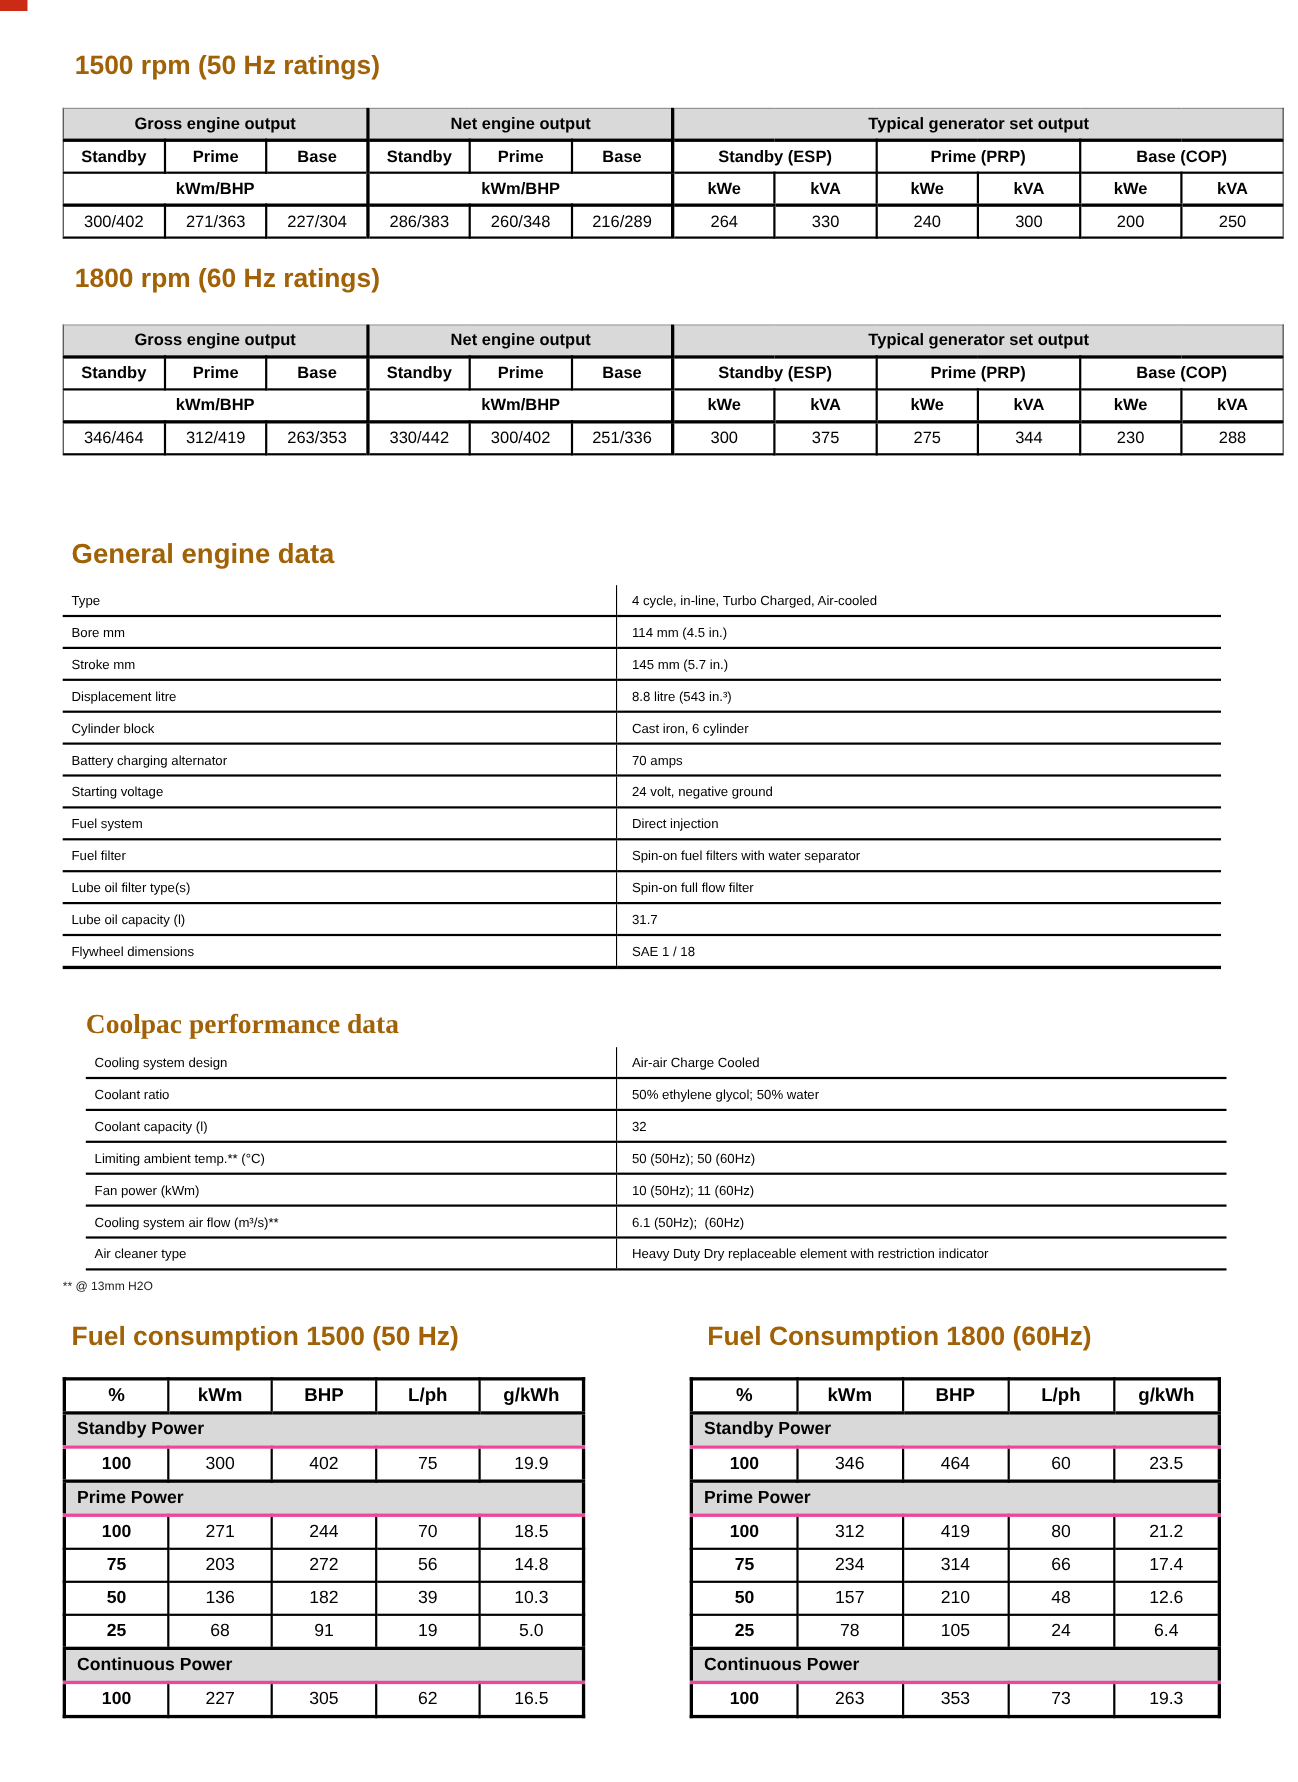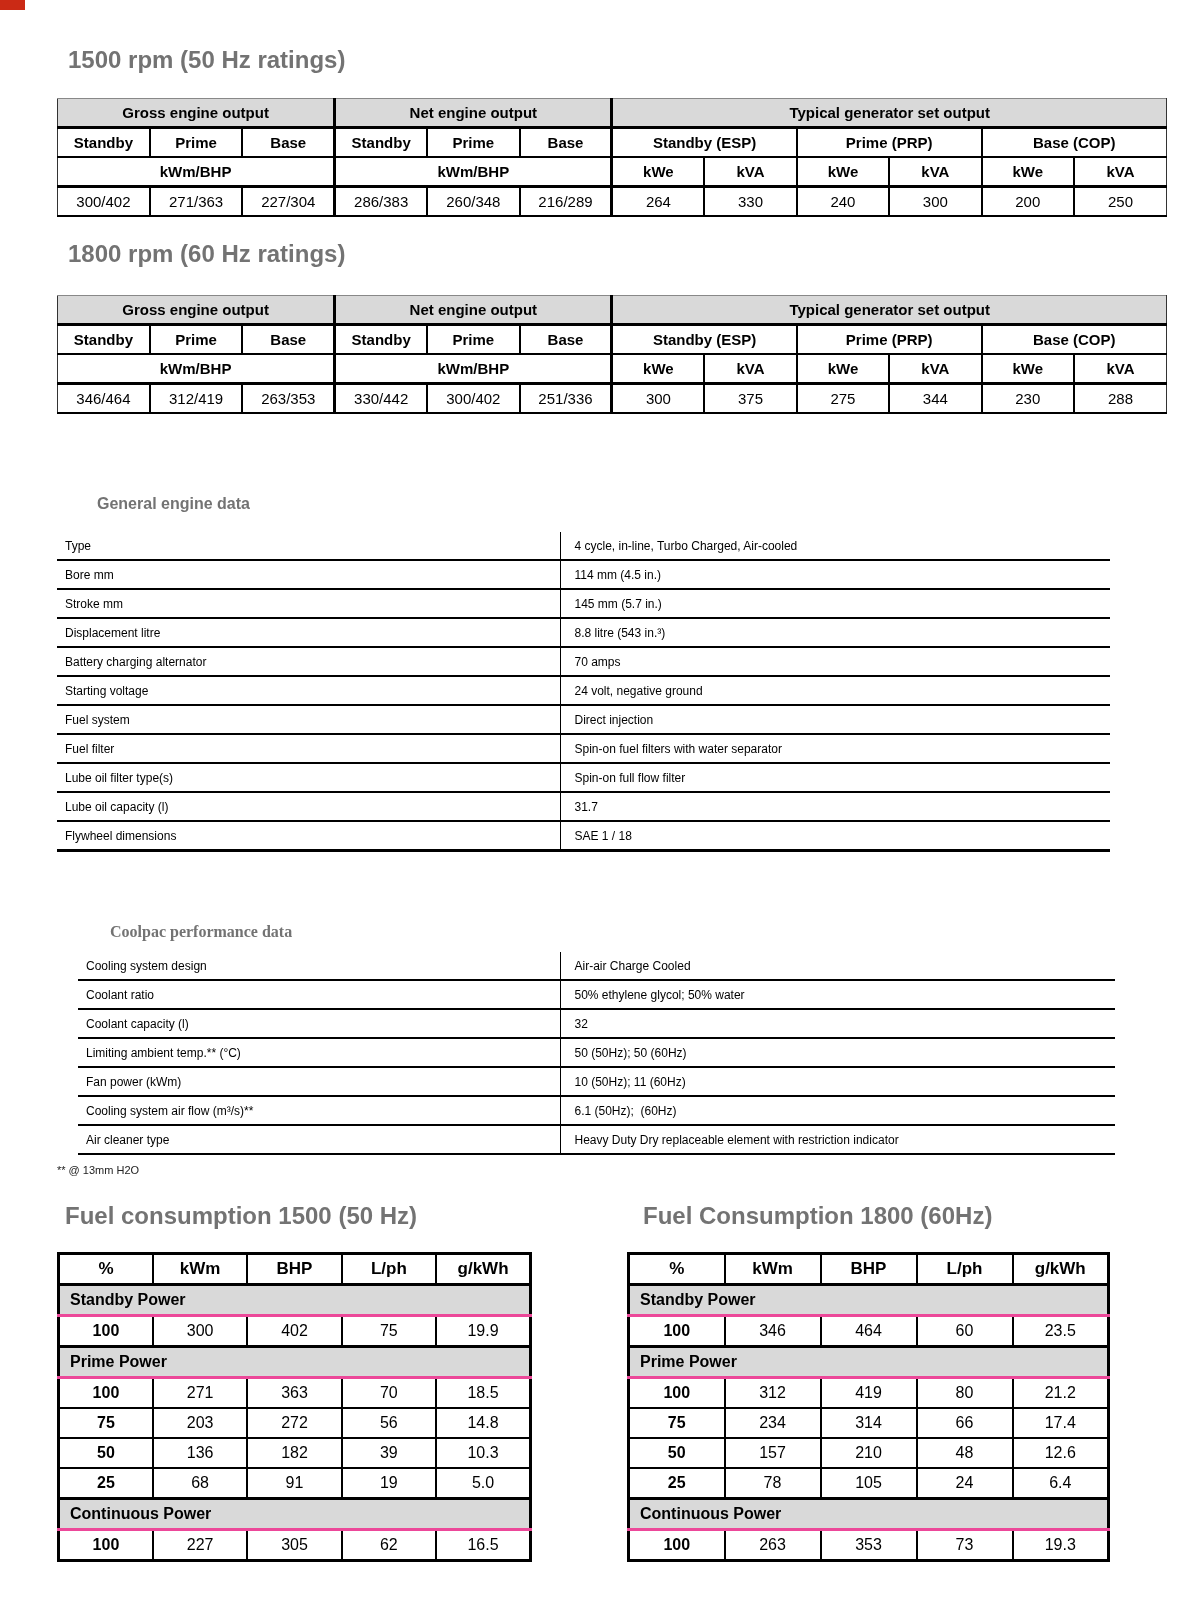--- a/index.html
+++ b/index.html
@@ -3,24 +3,24 @@
 <meta charset="utf-8">
 <style>
   html, body { margin:0; padding:0; background:#ffffff; }
   .page {
     position:relative; width:1180px; height:1620px; background:#ffffff;
     font-family:"Liberation Sans", sans-serif; color:#000; overflow:hidden;
   }
   .corner-mark { position:absolute; left:0; top:0; width:25px; height:10px; background:#cb2a15; }
 
   .red-title {
-    position:absolute; margin:0; color:#737373; font-weight:bold;
+    position:absolute; margin:0; color:#a16207; font-weight:bold;
     font-size:24px; line-height:28px; white-space:nowrap;
   }
-  .red-title.small { font-size:16px;margin-left:32px; }
+  .red-title.small { font-size:25px; }
 
   
   table { border-collapse:collapse; table-layout:fixed; }
   .ratings { position:absolute; width:1110px; text-align:center; font-size:15px; }
   .ratings td { border-right:2px solid #000; height:27px; padding:0; overflow:hidden; white-space:nowrap; }
   .ratings td.first { border-left:1px solid #333; }
   .ratings td.last  { border-right:1px solid #333; }
   .ratings td.gb { border-right:3px solid #000; }
   .ratings tr.group td { background:#d9d9d9; font-weight:bold; border-top:1px solid #888; border-bottom:3px solid #000; }
   .ratings tr.sub td { font-weight:bold; border-bottom:2px solid #000; }
@@ -189,20 +189,24 @@
         </tr>
     <tr>
           <td class="k">Stroke mm</td>
           <td class="v">145 mm (5.7 in.)</td>
         </tr>
     <tr>
           <td class="k">Displacement litre</td>
           <td class="v">8.8 litre (543 in.³)</td>
         </tr>
     <tr>
+          <td class="k">Cylinder block</td>
+          <td class="v">Cast iron, 6 cylinder</td>
+        </tr>
+    <tr>
           <td class="k">Battery charging alternator</td>
           <td class="v">70 amps</td>
         </tr>
     <tr>
           <td class="k">Starting voltage</td>
           <td class="v">24 volt, negative ground</td>
         </tr>
     <tr>
           <td class="k">Fuel system</td>
           <td class="v">Direct injection</td>
@@ -295,21 +299,21 @@
       <td>402</td>
       <td>75</td>
       <td>19.9</td>
     </tr>
     <tr class="band">
           <td colspan="5">Prime Power</td>
         </tr>
     <tr>
       <td class="pct">100</td>
       <td>271</td>
-      <td>363</td>
+      <td>244</td>
       <td>70</td>
       <td>18.5</td>
     </tr>
     <tr>
       <td class="pct">75</td>
       <td>203</td>
       <td>272</td>
       <td>56</td>
       <td>14.8</td>
     </tr>

